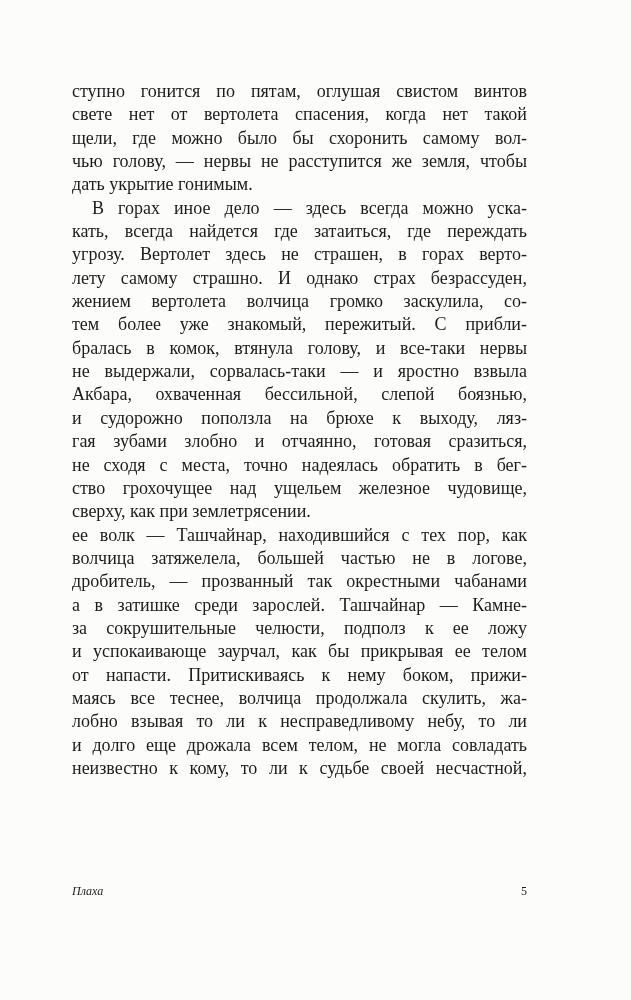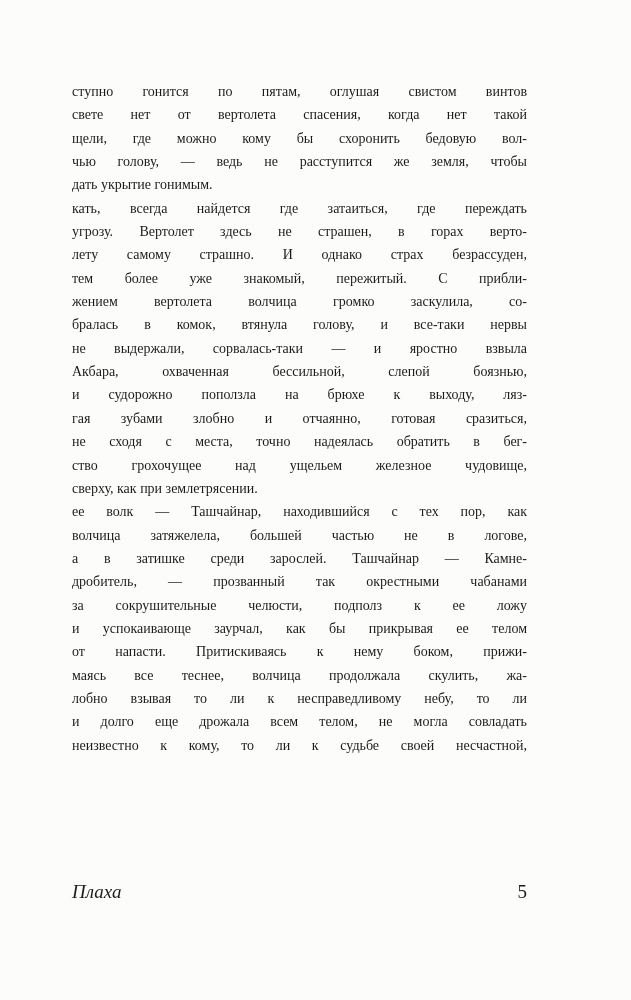--- a/index.html
+++ b/index.html
@@ -19,21 +19,21 @@
     position: absolute;
     inset: 0;
   }
   .text-block {
     position: absolute;
     left: 72px;
     top: 80px;
     width: 455px;
   }
   .line {
-    font-size: 14px;
+    font-size: 18px;
     line-height: 23.35px;
     height: 23.35px;
     text-align: justify;
     text-align-last: justify;
     overflow: hidden;
     white-space: nowrap;
   }
   .line.flush {
     text-align: right;
     text-align-last: left;
@@ -42,57 +42,58 @@
     padding-left: 20px;
   }
   .footer {
     position: absolute;
     left: 72px;
     top: 880px;
     width: 455px;
     display: flex;
     justify-content: space-between;
     align-items: baseline;
-    font-size: 19px;
+    font-size: 12px;
     line-height: 23px;
   }
   .running-title {
     font-style: italic;
   }
   .page-number {
     font-style: normal;
   }
 </style>
 </head>
 <body>
 
 <div class="page">
   <div class="text-block">
       <div class="line">ступно гонится по пятам, оглушая свистом винтов</div>
       <div class="line">свете нет от вертолета спасения, когда нет такой</div>
-      <div class="line">щели, где можно кому бы схоронить бедовую вол-</div>
-      <div class="line">чью голову, — ведь не расступится же земля, чтобы</div>
+      <div class="line">щели, где можно было бы схоронить самому вол-</div>
+      <div class="line">чью голову, — нервы не расступится же земля, чтобы</div>
       <div class="line flush">дать укрытие гонимым.</div>
+      <div class="line indent">В горах иное дело — здесь всегда можно уска-</div>
       <div class="line">кать, всегда найдется где затаиться, где переждать</div>
       <div class="line">угрозу. Вертолет здесь не страшен, в горах верто-</div>
       <div class="line">лету самому страшно. И однако страх безрассуден,</div>
+      <div class="line">жением вертолета волчица громко заскулила, со-</div>
       <div class="line">тем более уже знакомый, пережитый. С прибли-</div>
-      <div class="line">жением вертолета волчица громко заскулила, со-</div>
       <div class="line">бралась в комок, втянула голову, и все-таки нервы</div>
       <div class="line">не выдержали, сорвалась-таки — и яростно взвыла</div>
       <div class="line">Акбара, охваченная бессильной, слепой боязнью,</div>
       <div class="line">и судорожно поползла на брюхе к выходу, ляз-</div>
       <div class="line">гая зубами злобно и отчаянно, готовая сразиться,</div>
       <div class="line">не сходя с места, точно надеялась обратить в бег-</div>
       <div class="line">ство грохочущее над ущельем железное чудовище,</div>
       <div class="line flush">сверху, как при землетрясении.</div>
       <div class="line">ее волк — Ташчайнар, находившийся с тех пор, как</div>
       <div class="line">волчица затяжелела, большей частью не в логове,</div>
+      <div class="line">дробитель, — прозванный так окрестными чабанами</div>
       <div class="line">а в затишке среди зарослей. Ташчайнар — Камне-</div>
-      <div class="line">дробитель, — прозванный так окрестными чабанами</div>
       <div class="line">за сокрушительные челюсти, подполз к ее ложу</div>
       <div class="line">и успокаивающе заурчал, как бы прикрывая ее телом</div>
       <div class="line">от напасти. Притискиваясь к нему боком, прижи-</div>
       <div class="line">маясь все теснее, волчица продолжала скулить, жа-</div>
       <div class="line">лобно взывая то ли к несправедливому небу, то ли</div>
       <div class="line">и долго еще дрожала всем телом, не могла совладать</div>
       <div class="line">неизвестно к кому, то ли к судьбе своей несчастной,</div>
     </div>
   <div class="footer">
     <span class="running-title">Плаха</span>

